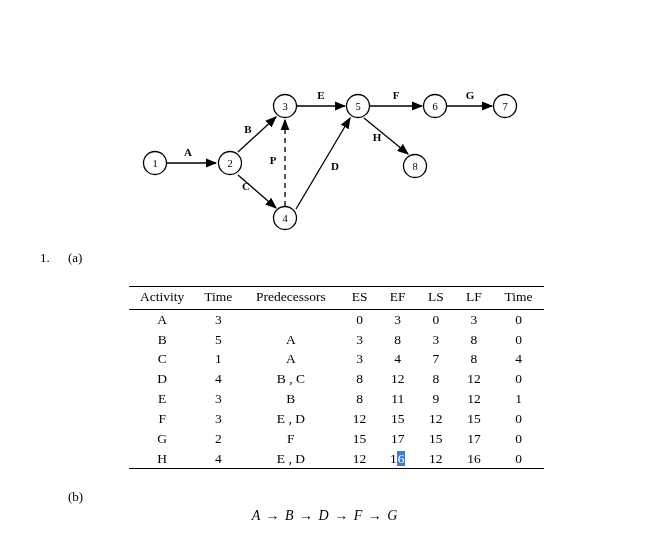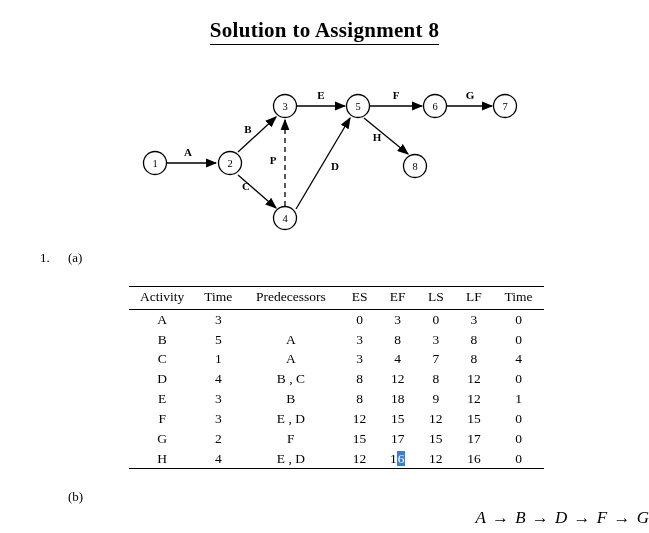--- a/index.html
+++ b/index.html
@@ -98,22 +98,22 @@
     position: absolute;
     left: 68px;
     top: 489px;
     font-size: 13px;
   }
   .path {
     position: absolute;
     top: 508px;
     left: 0;
     width: 649px;
-    text-align: right;
-    font-size: 17px;
+    text-align: center;
+    font-size: 14px;
     font-style: italic;
     font-family: "Liberation Serif", serif;
   }
   .path .arr {
     font-style: normal;
     padding: 0 2px;
   }
   .node-label {
     font-family: "Liberation Serif", serif;
     font-size: 10.5px;
@@ -122,23 +122,20 @@
     font-family: "Liberation Serif", serif;
     font-size: 11px;
     font-weight: bold;
   }
 </style>
 </head>
 <body>
 
 <div class="page">
 
-  <div class="doc-title">
-    <span>Solution to Assignment 8</span>
-  </div>
 
   <div class="diagram">
     <svg width="420" height="155" viewBox="0 0 420 155" xmlns="http://www.w3.org/2000/svg">
       <defs>
         <marker id="arrow" markerWidth="9" markerHeight="7" refX="8" refY="3.5" orient="auto">
           <polygon points="0 0, 9 3.5, 0 7" fill="#000"></polygon>
         </marker>
       </defs>
 
       <g>
@@ -268,21 +265,21 @@
           <td>12</td>
           <td>8</td>
           <td>12</td>
           <td>0</td>
         </tr>
         <tr>
           <td>E</td>
           <td>3</td>
           <td>B</td>
           <td>8</td>
-          <td>18</td>
+          <td>11</td>
           <td>9</td>
           <td>12</td>
           <td>1</td>
         </tr>
         <tr>
           <td>F</td>
           <td>3</td>
           <td>E , D</td>
           <td>12</td>
           <td>15</td>

